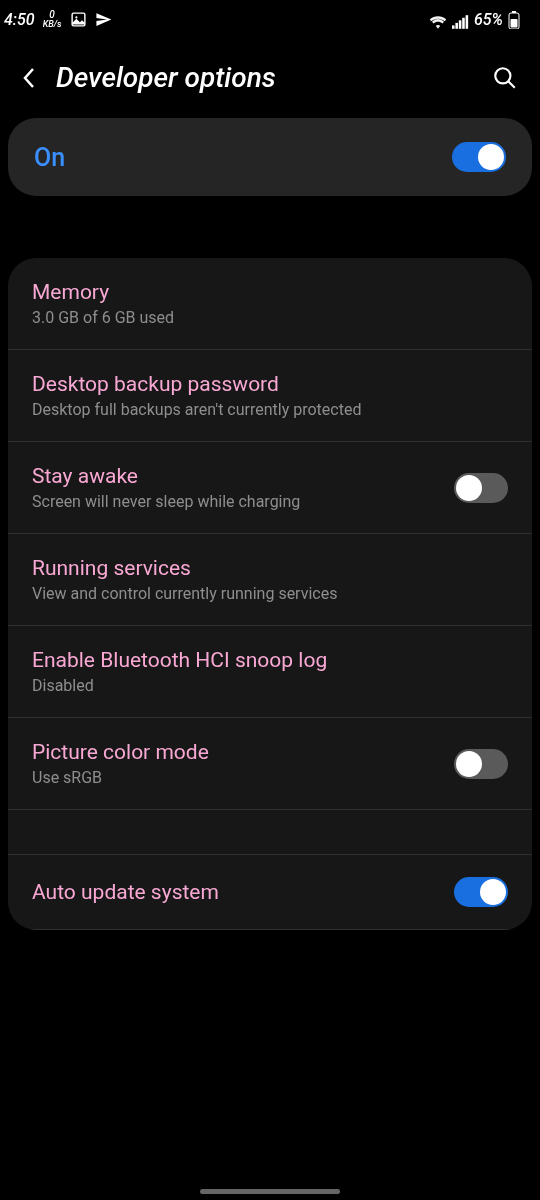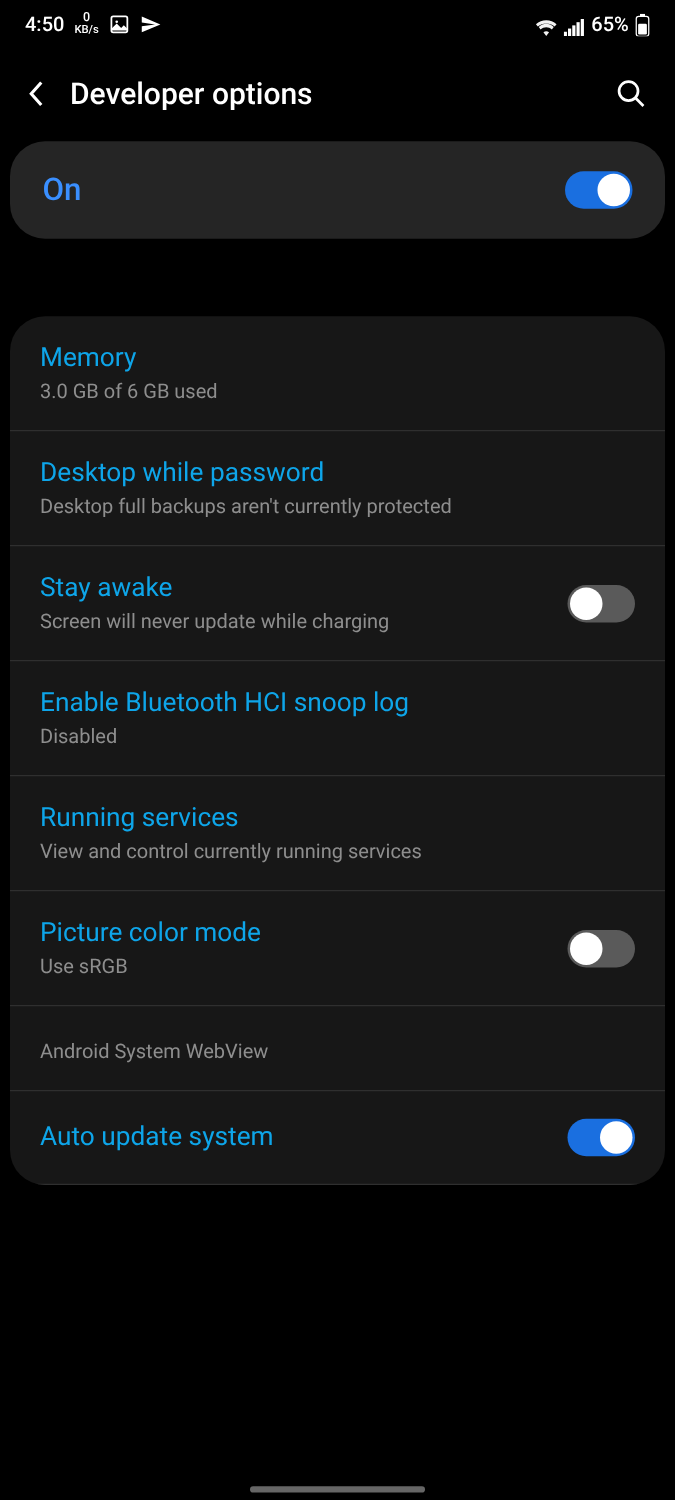--- a/index.html
+++ b/index.html
@@ -9,36 +9,37 @@
     background: #000;
     color: #fff;
     font-family: -apple-system, BlinkMacSystemFont, 'Segoe UI', Roboto, sans-serif;
     overflow: hidden;
     position: relative;
   }
   .status-bar {
     display: flex;
     justify-content: space-between;
     align-items: center;
-    padding: 10px 20px 4px 20px;
+    padding: 10px 20px 4px 4px;
     font-size: 16px;
     font-weight: 500;
+    font-style: italic;
   }
   .status-left { display: flex; align-items: center; gap: 8px; }
   .status-right { display: flex; align-items: flex-end; gap: 5px; }
   .kbs { font-size: 9px; line-height: 1; display: inline-flex; flex-direction: column; align-items:center;}
   .kbs-top { font-size: 10px; }
   .header {
     display: flex;
     align-items: center;
     padding: 28px 22px 24px 22px;
     gap: 20px;
   }
   .back-icon { width: 14px; height: 24px; display:flex; align-items:center; }
-  .page-title { font-size: 24px; font-weight: 500; flex: 1; }
+  .page-title { font-size: 28px; font-weight: 500; flex: 1; font-style: italic; }
   .search-icon { width: 26px; height: 26px; }
   .master-card {
     margin: 0 8px;
     background: #252525;
     border-radius: 28px;
     padding: 24px 26px;
     display: flex;
     justify-content: space-between;
     align-items: center;
     gap: 14px;
@@ -70,21 +71,21 @@
     overflow: hidden;
   }
   .setting-row {
     padding: 22px 24px;
     display: flex;
     justify-content: space-between;
     align-items: center;
     border-bottom: 1px solid #2f2f2f;
   }
   .setting-text { flex: 1; padding-right: 12px;}
-  .setting-title { font-size: 21px; color: #0ea5e9; }
+  .setting-title { font-size: 21px; color: #f9a8d4; }
   .setting-sub { font-size: 16px; color: #8e8e8e; margin-top: 4px; }
   .nav-bar {
     position: absolute;
     bottom: 6px;
     left: 50%;
     transform: translateX(-50%);
     width: 140px;
     height: 5px;
     background: #666;
     border-radius: 3px;
@@ -164,57 +165,56 @@
 
 <div class="settings-card" id="settings-list">
 <div class="setting-row">
       <div class="setting-text">
         <div class="setting-title">Memory</div>
         <div class="setting-sub">3.0 GB of 6 GB used</div>
       </div>
     </div>
     <div class="setting-row">
       <div class="setting-text">
-        <div class="setting-title">Desktop while password</div>
+        <div class="setting-title">Desktop backup password</div>
         <div class="setting-sub">Desktop full backups aren't currently protected</div>
       </div>
     </div>
     <div class="setting-row">
       <div class="setting-text">
         <div class="setting-title">Stay awake</div>
-        <div class="setting-sub">Screen will never update while charging</div>
+        <div class="setting-sub">Screen will never sleep while charging</div>
       </div>
       <div class="toggle off">
         <div class="toggle-knob"></div>
       </div>
     </div>
     <div class="setting-row">
       <div class="setting-text">
+        <div class="setting-title">Running services</div>
+        <div class="setting-sub">View and control currently running services</div>
+      </div>
+    </div>
+    <div class="setting-row">
+      <div class="setting-text">
         <div class="setting-title">Enable Bluetooth HCI snoop log</div>
         <div class="setting-sub">Disabled</div>
       </div>
     </div>
     <div class="setting-row">
       <div class="setting-text">
-        <div class="setting-title">Running services</div>
-        <div class="setting-sub">View and control currently running services</div>
-      </div>
-    </div>
-    <div class="setting-row">
-      <div class="setting-text">
         <div class="setting-title">Picture color mode</div>
         <div class="setting-sub">Use sRGB</div>
       </div>
       <div class="toggle off">
         <div class="toggle-knob"></div>
       </div>
     </div>
     <div class="setting-row">
       <div class="setting-text">
-        <div class="setting-sub">Android System WebView</div>
       </div>
     </div>
     <div class="setting-row">
       <div class="setting-text">
         <div class="setting-title">Auto update system</div>
       </div>
       <div class="toggle on">
         <div class="toggle-knob"></div>
       </div>
     </div>

